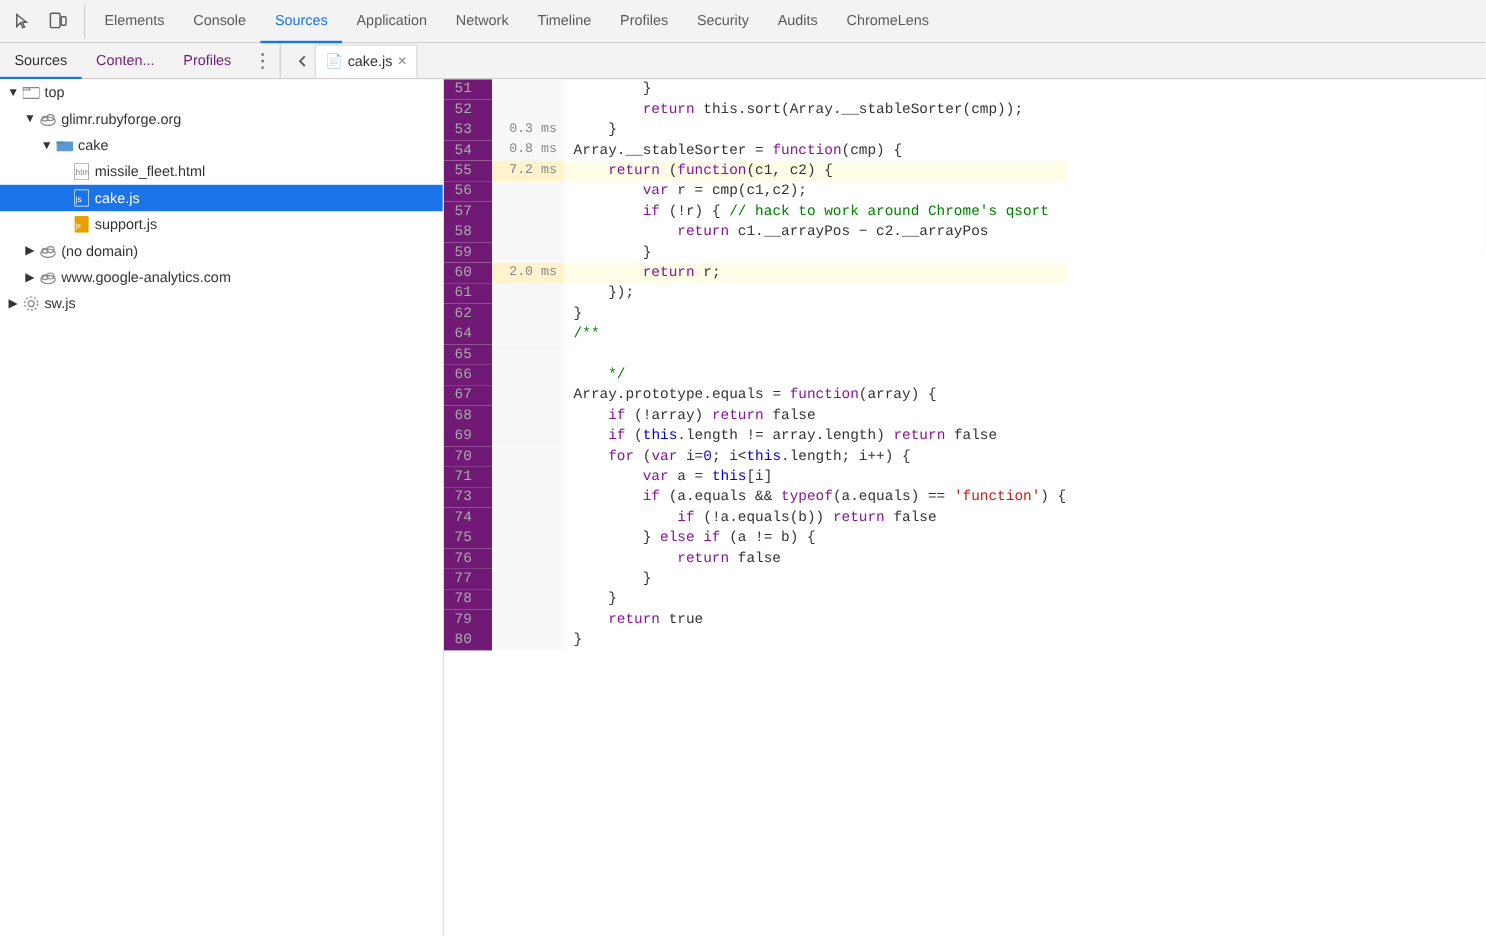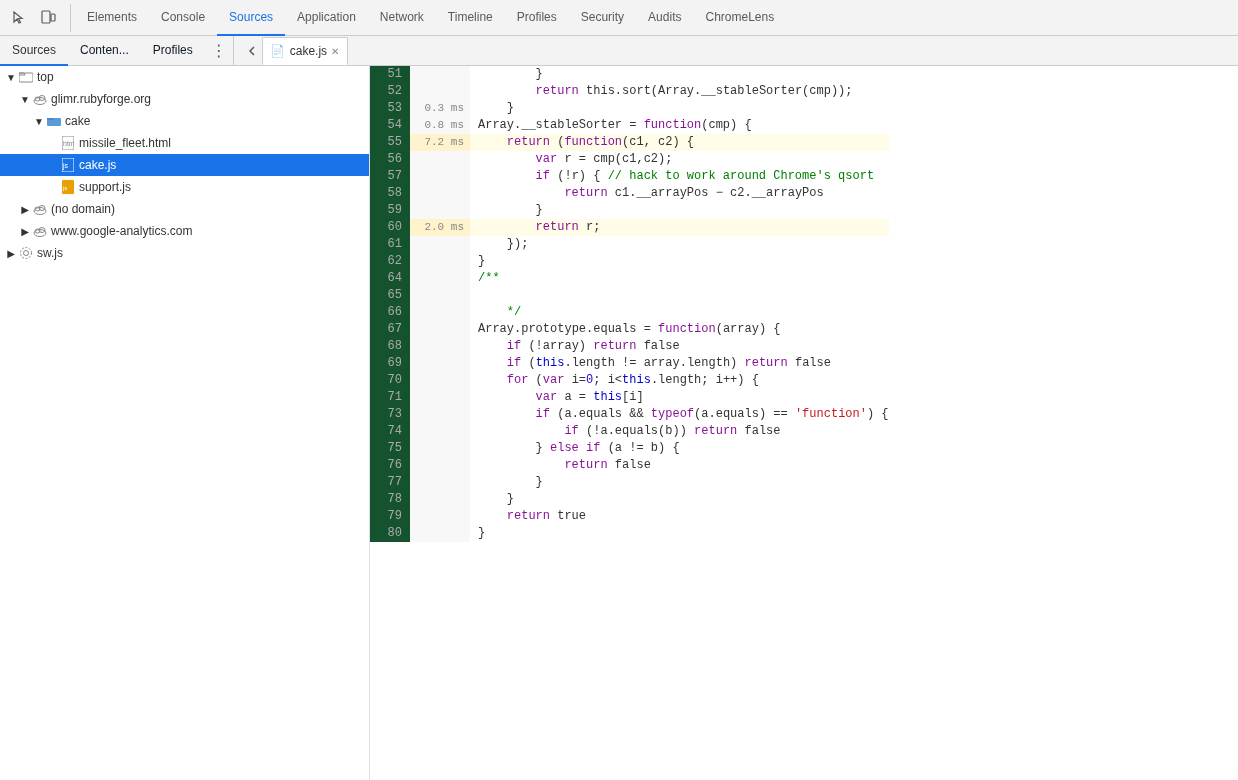--- a/index.html
+++ b/index.html
@@ -67,21 +67,21 @@
       border-right: 1px solid #ccc;
       height: 100%;
     }
     .source-tab {
       padding: 0 12px;
       height: 30px;
       display: flex;
       align-items: center;
       cursor: pointer;
       font-size: 12px;
-      color: #0f172a;
+      color: #701a75;
       border-bottom: 2px solid transparent;
       white-space: nowrap;
     }
     .source-tab.active {
       border-bottom: 2px solid #1a73e8;
       color: #333;
     }
     .source-tab-more {
       width: 28px; height: 30px;
       display: flex; align-items: center; justify-content: center;
@@ -182,27 +182,27 @@
     }
     .code-line {
       display: flex;
       height: 17px;
       font-family: 'Courier New', Courier, monospace;
       font-size: 12px;
       line-height: 17px;
     }
     .line-num {
       width: 40px;
-      text-align: right;
+      text-align: center;
       padding-right: 8px;
       color: #aaa;
       font-family: 'Courier New', Courier, monospace;
       font-size: 12px;
       line-height: 17px;
-      background: #14532d;
+      background: #701a75;
       user-select: none;
       flex-shrink: 0;
     }
     .line-timing {
       width: 60px;
       text-align: right;
       padding-right: 6px;
       color: #888;
       font-family: 'Courier New', Courier, monospace;
       font-size: 11px;

